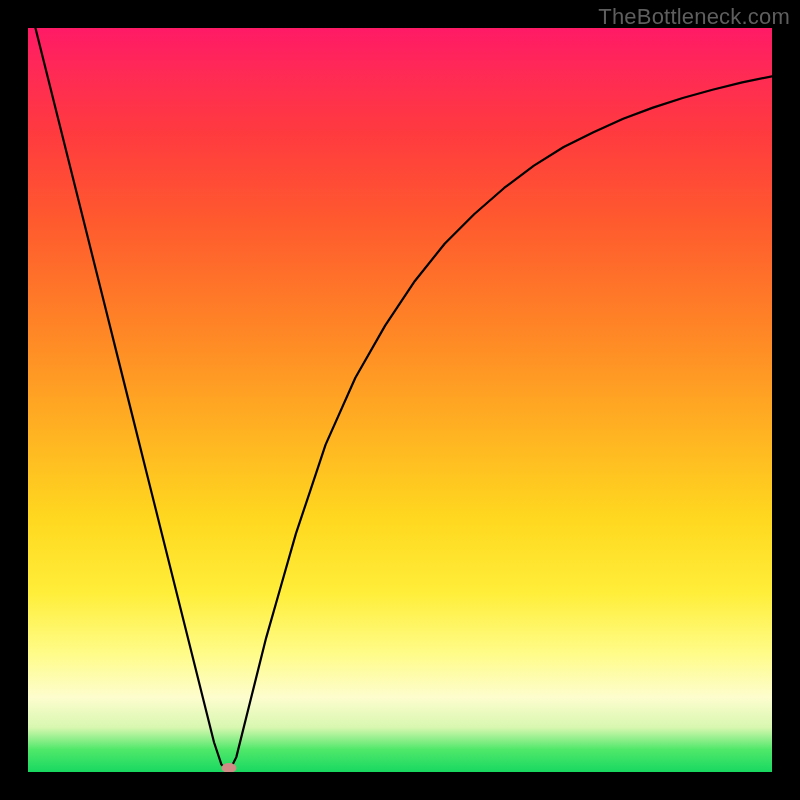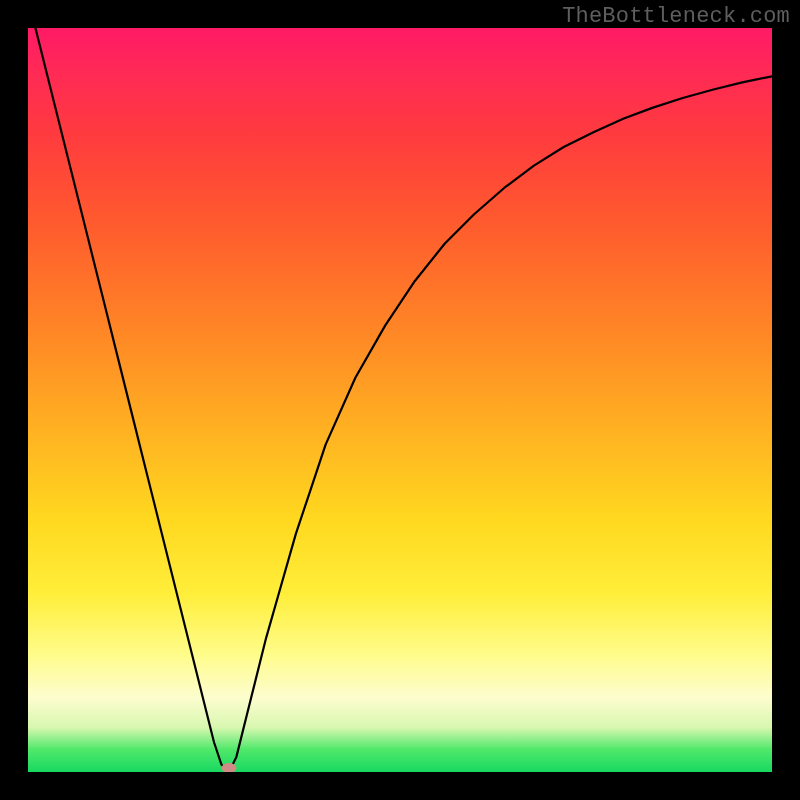--- a/index.html
+++ b/index.html
@@ -49,21 +49,20 @@
   }
   .watermark {
     position: absolute;
     top: 4px;
     right: 10px;
     color: #5e5e5e;
     font-size: 22px;
     letter-spacing: 0.2px;
     font-weight: 400;
     user-select: none;
-    font-family: Liberation Mono, monospace;
   }
   svg.curve {
     position: absolute;
     inset: 0;
   }
   .marker {
     position: absolute;
     width: 15px;
     height: 10px;
     border-radius: 50%;

